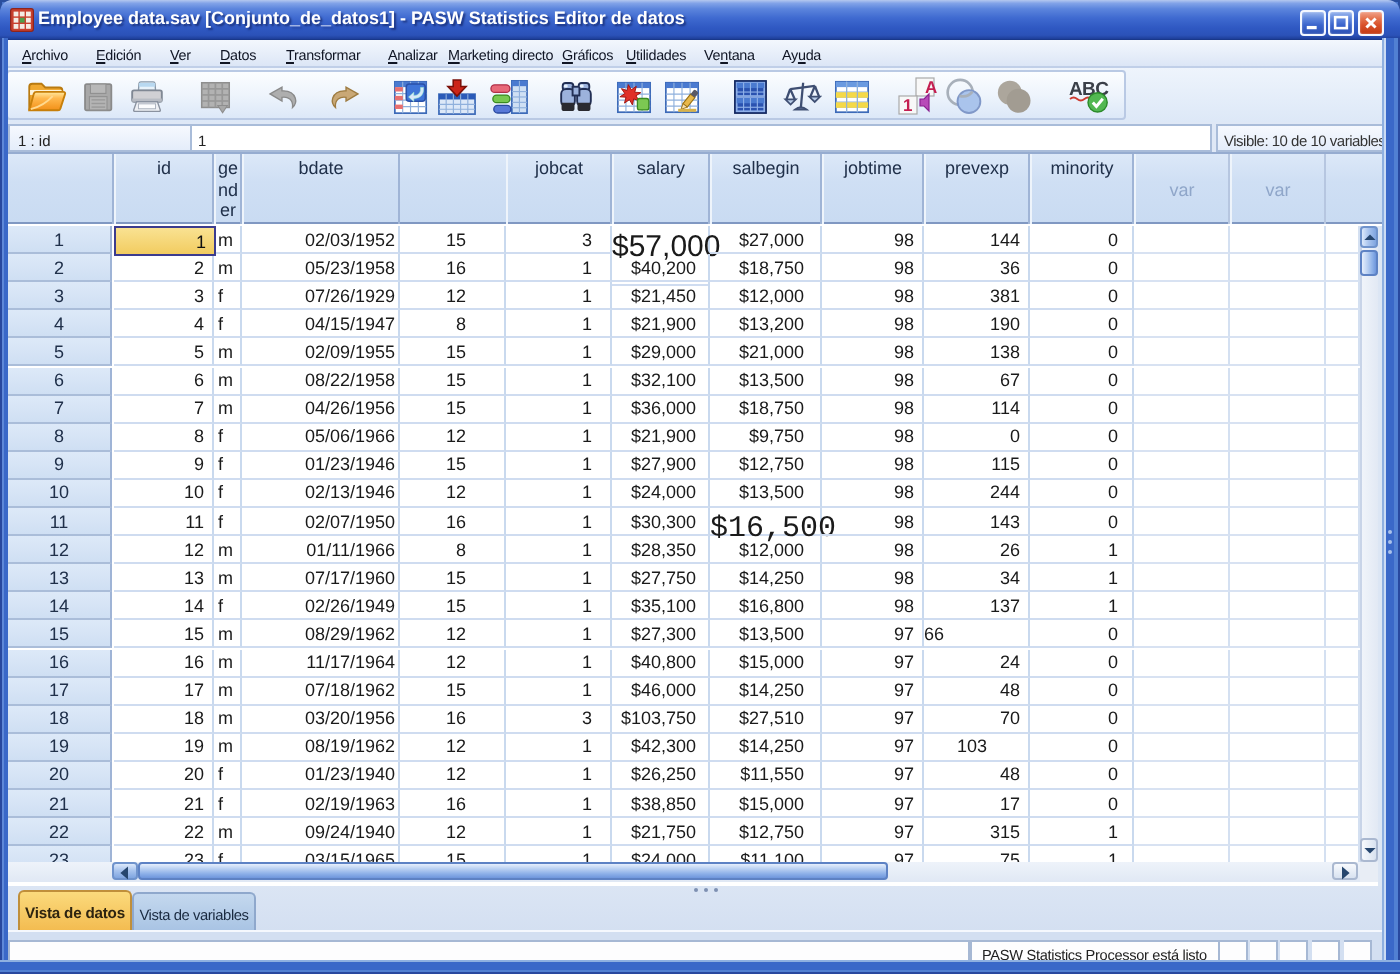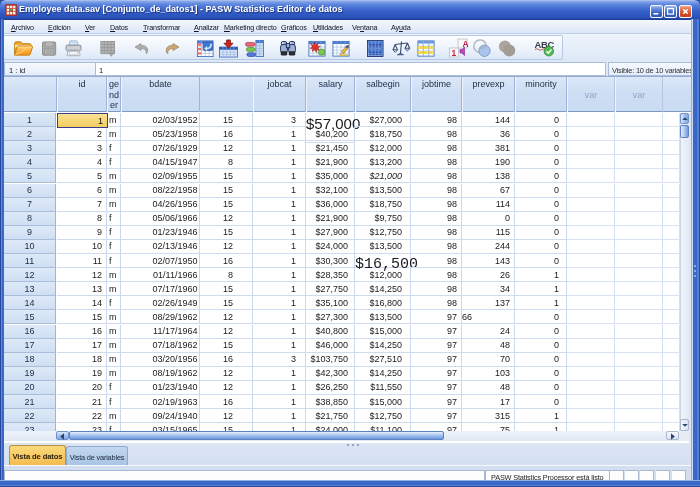--- a/index.html
+++ b/index.html
@@ -372,22 +372,22 @@
 <div class="abs" style="left:611px;top:0;width:48px;height:14.1px;border-right:1px solid #d4e0f1;border-bottom:1px solid #d8e2f2;"></div>
 <div class="abs" style="left:659px;top:0;width:17px;height:14.1px;border-right:1px solid #d4e0f1;border-bottom:1px solid #d8e2f2;"></div>
 </div>
 <div class="abs" style="left:0;top:56.4px;width:676px;height:14.1px;">
 <div class="abs" style="left:0;top:0;width:52px;height:14.1px;background:linear-gradient(180deg,#dde9f8,#cfdff3);border-right:1px solid #9fb4d6;border-bottom:1px solid #aabdd9;text-align:center;font-size:9px;color:#20304a;padding-top:1.5px;">5</div>
 <div class="abs" style="left:53px;top:0;width:50px;height:14.1px;border-right:1px solid #c9d9ee;border-bottom:1px solid #cfdcf0;font-size:9px;color:#1a1a1a;text-align:right;padding-right:4px;padding-top:1.5px;white-space:nowrap;">5</div>
 <div class="abs" style="left:103px;top:0;width:14px;height:14.1px;border-right:1px solid #c9d9ee;border-bottom:1px solid #cfdcf0;font-size:9px;color:#1a1a1a;text-align:left;padding-left:2px;padding-top:1.5px;white-space:nowrap;">m</div>
 <div class="abs" style="left:117px;top:0;width:79px;height:14.1px;border-right:1px solid #c9d9ee;border-bottom:1px solid #cfdcf0;font-size:9px;color:#1a1a1a;text-align:right;padding-right:1.5px;padding-top:1.5px;white-space:nowrap;">02/09/1955</div>
 <div class="abs" style="left:196px;top:0;width:53px;height:14.1px;border-right:1px solid #c9d9ee;border-bottom:1px solid #cfdcf0;font-size:9px;color:#1a1a1a;text-align:right;padding-right:19px;padding-top:1.5px;white-space:nowrap;">15</div>
 <div class="abs" style="left:249px;top:0;width:53px;height:14.1px;border-right:1px solid #c9d9ee;border-bottom:1px solid #cfdcf0;font-size:9px;color:#1a1a1a;text-align:right;padding-right:9px;padding-top:1.5px;white-space:nowrap;">1</div>
-<div class="abs" style="left:302px;top:0;width:49px;height:14.1px;border-right:1px solid #c9d9ee;border-bottom:1px solid #cfdcf0;font-size:9px;color:#1a1a1a;text-align:right;padding-right:6px;padding-top:1.5px;white-space:nowrap;">$35,000</div>
-<div class="abs" style="left:351px;top:0;width:56px;height:14.1px;border-right:1px solid #c9d9ee;border-bottom:1px solid #cfdcf0;font-size:9px;color:#1a1a1a;text-align:right;padding-right:8px;padding-top:1.5px;white-space:nowrap;font-style:italic;">$21,000</div>
+<div class="abs" style="left:302px;top:0;width:49px;height:14.1px;border-right:1px solid #c9d9ee;border-bottom:1px solid #cfdcf0;font-size:9px;color:#1a1a1a;text-align:right;padding-right:6px;padding-top:1.5px;white-space:nowrap;">$29,000</div>
+<div class="abs" style="left:351px;top:0;width:56px;height:14.1px;border-right:1px solid #c9d9ee;border-bottom:1px solid #cfdcf0;font-size:9px;color:#1a1a1a;text-align:right;padding-right:8px;padding-top:1.5px;white-space:nowrap;">$21,000</div>
 <div class="abs" style="left:407px;top:0;width:51px;height:14.1px;border-right:1px solid #c9d9ee;border-bottom:1px solid #cfdcf0;font-size:9px;color:#1a1a1a;text-align:right;padding-right:4px;padding-top:1.5px;white-space:nowrap;">98</div>
 <div class="abs" style="left:458px;top:0;width:53px;height:14.1px;border-right:1px solid #c9d9ee;border-bottom:1px solid #cfdcf0;font-size:9px;color:#1a1a1a;text-align:right;padding-right:4px;padding-top:1.5px;white-space:nowrap;">138</div>
 <div class="abs" style="left:511px;top:0;width:52px;height:14.1px;border-right:1px solid #c9d9ee;border-bottom:1px solid #cfdcf0;font-size:9px;color:#1a1a1a;text-align:right;padding-right:7px;padding-top:1.5px;white-space:nowrap;">0</div>
 <div class="abs" style="left:563px;top:0;width:48px;height:14.1px;border-right:1px solid #d4e0f1;border-bottom:1px solid #d8e2f2;"></div>
 <div class="abs" style="left:611px;top:0;width:48px;height:14.1px;border-right:1px solid #d4e0f1;border-bottom:1px solid #d8e2f2;"></div>
 <div class="abs" style="left:659px;top:0;width:17px;height:14.1px;border-right:1px solid #d4e0f1;border-bottom:1px solid #d8e2f2;"></div>
 </div>
 <div class="abs" style="left:0;top:70.5px;width:676px;height:14.1px;">
 <div class="abs" style="left:0;top:0;width:52px;height:14.1px;background:linear-gradient(180deg,#dde9f8,#cfdff3);border-right:1px solid #9fb4d6;border-bottom:1px solid #aabdd9;text-align:center;font-size:9px;color:#20304a;padding-top:1.5px;">6</div>
 <div class="abs" style="left:53px;top:0;width:50px;height:14.1px;border-right:1px solid #c9d9ee;border-bottom:1px solid #cfdcf0;font-size:9px;color:#1a1a1a;text-align:right;padding-right:4px;padding-top:1.5px;white-space:nowrap;">6</div>
@@ -599,21 +599,21 @@
 <div class="abs" style="left:0;top:253.8px;width:676px;height:14.1px;">
 <div class="abs" style="left:0;top:0;width:52px;height:14.1px;background:linear-gradient(180deg,#dde9f8,#cfdff3);border-right:1px solid #9fb4d6;border-bottom:1px solid #aabdd9;text-align:center;font-size:9px;color:#20304a;padding-top:1.5px;">19</div>
 <div class="abs" style="left:53px;top:0;width:50px;height:14.1px;border-right:1px solid #c9d9ee;border-bottom:1px solid #cfdcf0;font-size:9px;color:#1a1a1a;text-align:right;padding-right:4px;padding-top:1.5px;white-space:nowrap;">19</div>
 <div class="abs" style="left:103px;top:0;width:14px;height:14.1px;border-right:1px solid #c9d9ee;border-bottom:1px solid #cfdcf0;font-size:9px;color:#1a1a1a;text-align:left;padding-left:2px;padding-top:1.5px;white-space:nowrap;">m</div>
 <div class="abs" style="left:117px;top:0;width:79px;height:14.1px;border-right:1px solid #c9d9ee;border-bottom:1px solid #cfdcf0;font-size:9px;color:#1a1a1a;text-align:right;padding-right:1.5px;padding-top:1.5px;white-space:nowrap;">08/19/1962</div>
 <div class="abs" style="left:196px;top:0;width:53px;height:14.1px;border-right:1px solid #c9d9ee;border-bottom:1px solid #cfdcf0;font-size:9px;color:#1a1a1a;text-align:right;padding-right:19px;padding-top:1.5px;white-space:nowrap;">12</div>
 <div class="abs" style="left:249px;top:0;width:53px;height:14.1px;border-right:1px solid #c9d9ee;border-bottom:1px solid #cfdcf0;font-size:9px;color:#1a1a1a;text-align:right;padding-right:9px;padding-top:1.5px;white-space:nowrap;">1</div>
 <div class="abs" style="left:302px;top:0;width:49px;height:14.1px;border-right:1px solid #c9d9ee;border-bottom:1px solid #cfdcf0;font-size:9px;color:#1a1a1a;text-align:right;padding-right:6px;padding-top:1.5px;white-space:nowrap;">$42,300</div>
 <div class="abs" style="left:351px;top:0;width:56px;height:14.1px;border-right:1px solid #c9d9ee;border-bottom:1px solid #cfdcf0;font-size:9px;color:#1a1a1a;text-align:right;padding-right:8px;padding-top:1.5px;white-space:nowrap;">$14,250</div>
 <div class="abs" style="left:407px;top:0;width:51px;height:14.1px;border-right:1px solid #c9d9ee;border-bottom:1px solid #cfdcf0;font-size:9px;color:#1a1a1a;text-align:right;padding-right:4px;padding-top:1.5px;white-space:nowrap;">97</div>
-<div class="abs" style="left:458px;top:0;width:53px;height:14.1px;border-right:1px solid #c9d9ee;border-bottom:1px solid #cfdcf0;font-size:9px;color:#1a1a1a;text-align:right;padding-right:4px;padding-top:1.5px;white-space:nowrap;">103</div>
+<div class="abs" style="left:458px;top:0;width:53px;height:14.1px;border-right:1px solid #c9d9ee;border-bottom:1px solid #cfdcf0;font-size:9px;color:#1a1a1a;text-align:center;padding-right:4px;padding-top:1.5px;white-space:nowrap;">103</div>
 <div class="abs" style="left:511px;top:0;width:52px;height:14.1px;border-right:1px solid #c9d9ee;border-bottom:1px solid #cfdcf0;font-size:9px;color:#1a1a1a;text-align:right;padding-right:7px;padding-top:1.5px;white-space:nowrap;">0</div>
 <div class="abs" style="left:563px;top:0;width:48px;height:14.1px;border-right:1px solid #d4e0f1;border-bottom:1px solid #d8e2f2;"></div>
 <div class="abs" style="left:611px;top:0;width:48px;height:14.1px;border-right:1px solid #d4e0f1;border-bottom:1px solid #d8e2f2;"></div>
 <div class="abs" style="left:659px;top:0;width:17px;height:14.1px;border-right:1px solid #d4e0f1;border-bottom:1px solid #d8e2f2;"></div>
 </div>
 <div class="abs" style="left:0;top:267.9px;width:676px;height:14.1px;">
 <div class="abs" style="left:0;top:0;width:52px;height:14.1px;background:linear-gradient(180deg,#dde9f8,#cfdff3);border-right:1px solid #9fb4d6;border-bottom:1px solid #aabdd9;text-align:center;font-size:9px;color:#20304a;padding-top:1.5px;">20</div>
 <div class="abs" style="left:53px;top:0;width:50px;height:14.1px;border-right:1px solid #c9d9ee;border-bottom:1px solid #cfdcf0;font-size:9px;color:#1a1a1a;text-align:right;padding-right:4px;padding-top:1.5px;white-space:nowrap;">20</div>
 <div class="abs" style="left:103px;top:0;width:14px;height:14.1px;border-right:1px solid #c9d9ee;border-bottom:1px solid #cfdcf0;font-size:9px;color:#1a1a1a;text-align:left;padding-left:2px;padding-top:1.5px;white-space:nowrap;">f</div>
 <div class="abs" style="left:117px;top:0;width:79px;height:14.1px;border-right:1px solid #c9d9ee;border-bottom:1px solid #cfdcf0;font-size:9px;color:#1a1a1a;text-align:right;padding-right:1.5px;padding-top:1.5px;white-space:nowrap;">01/23/1940</div>

